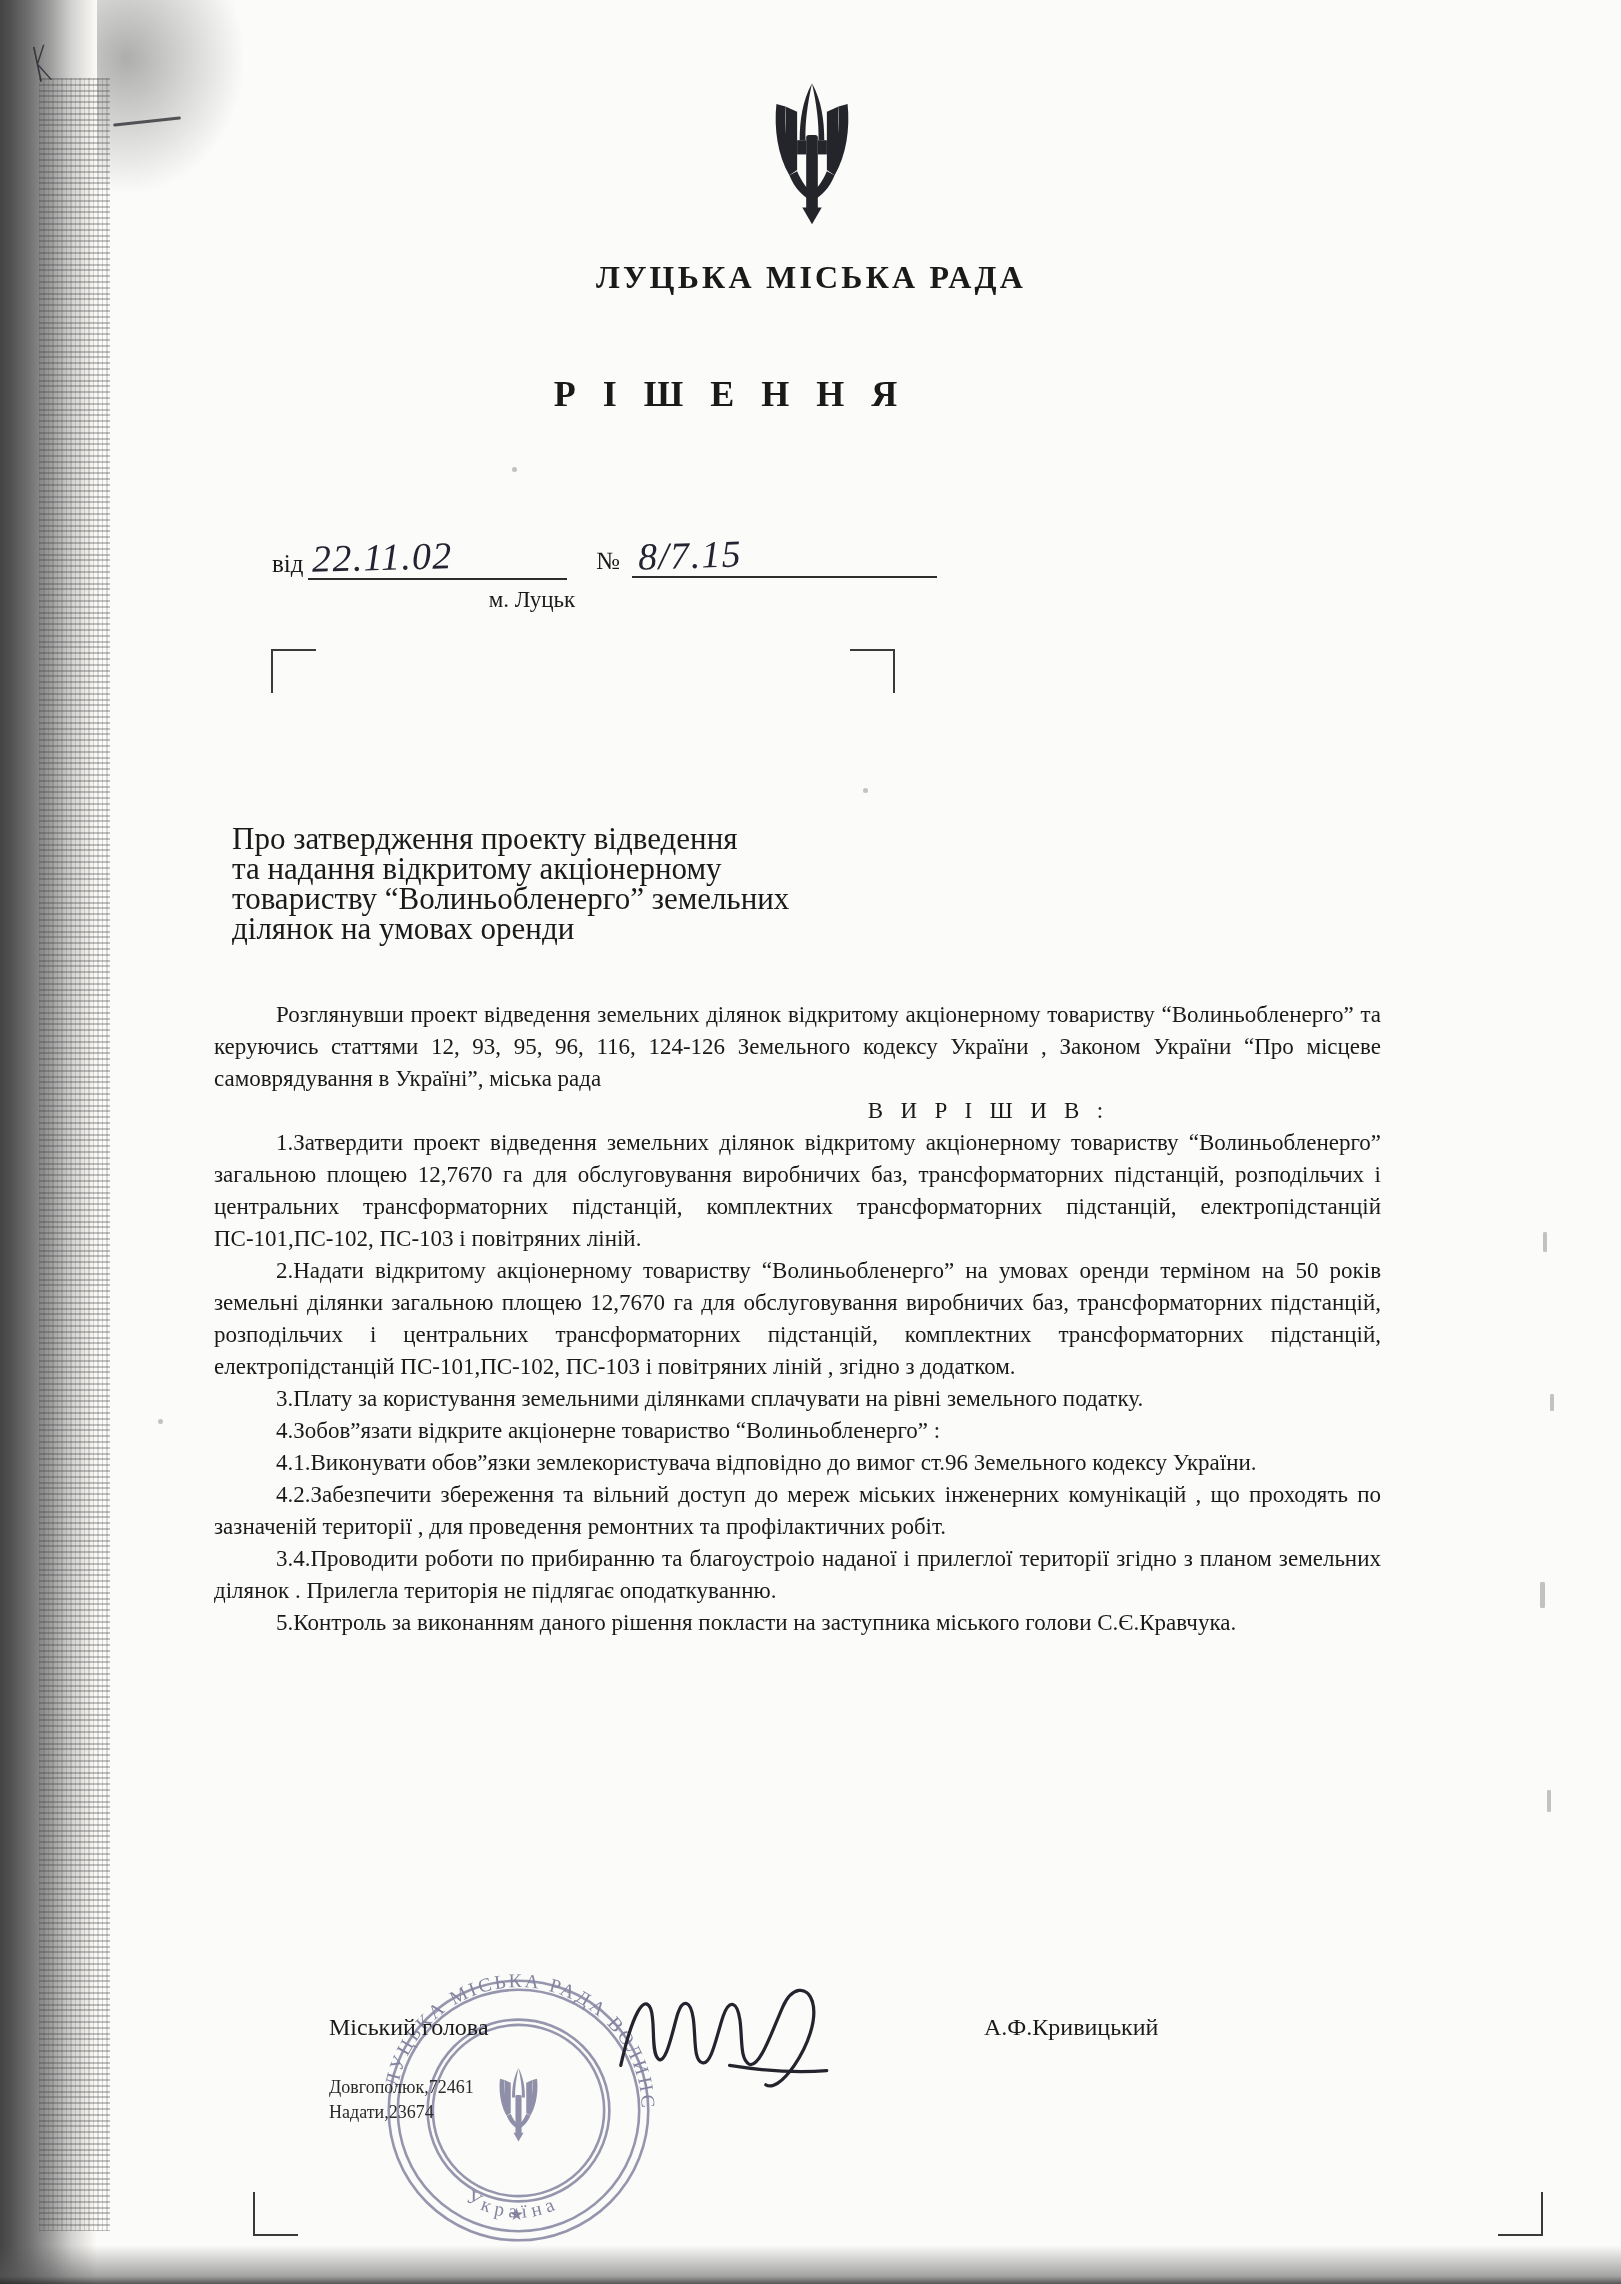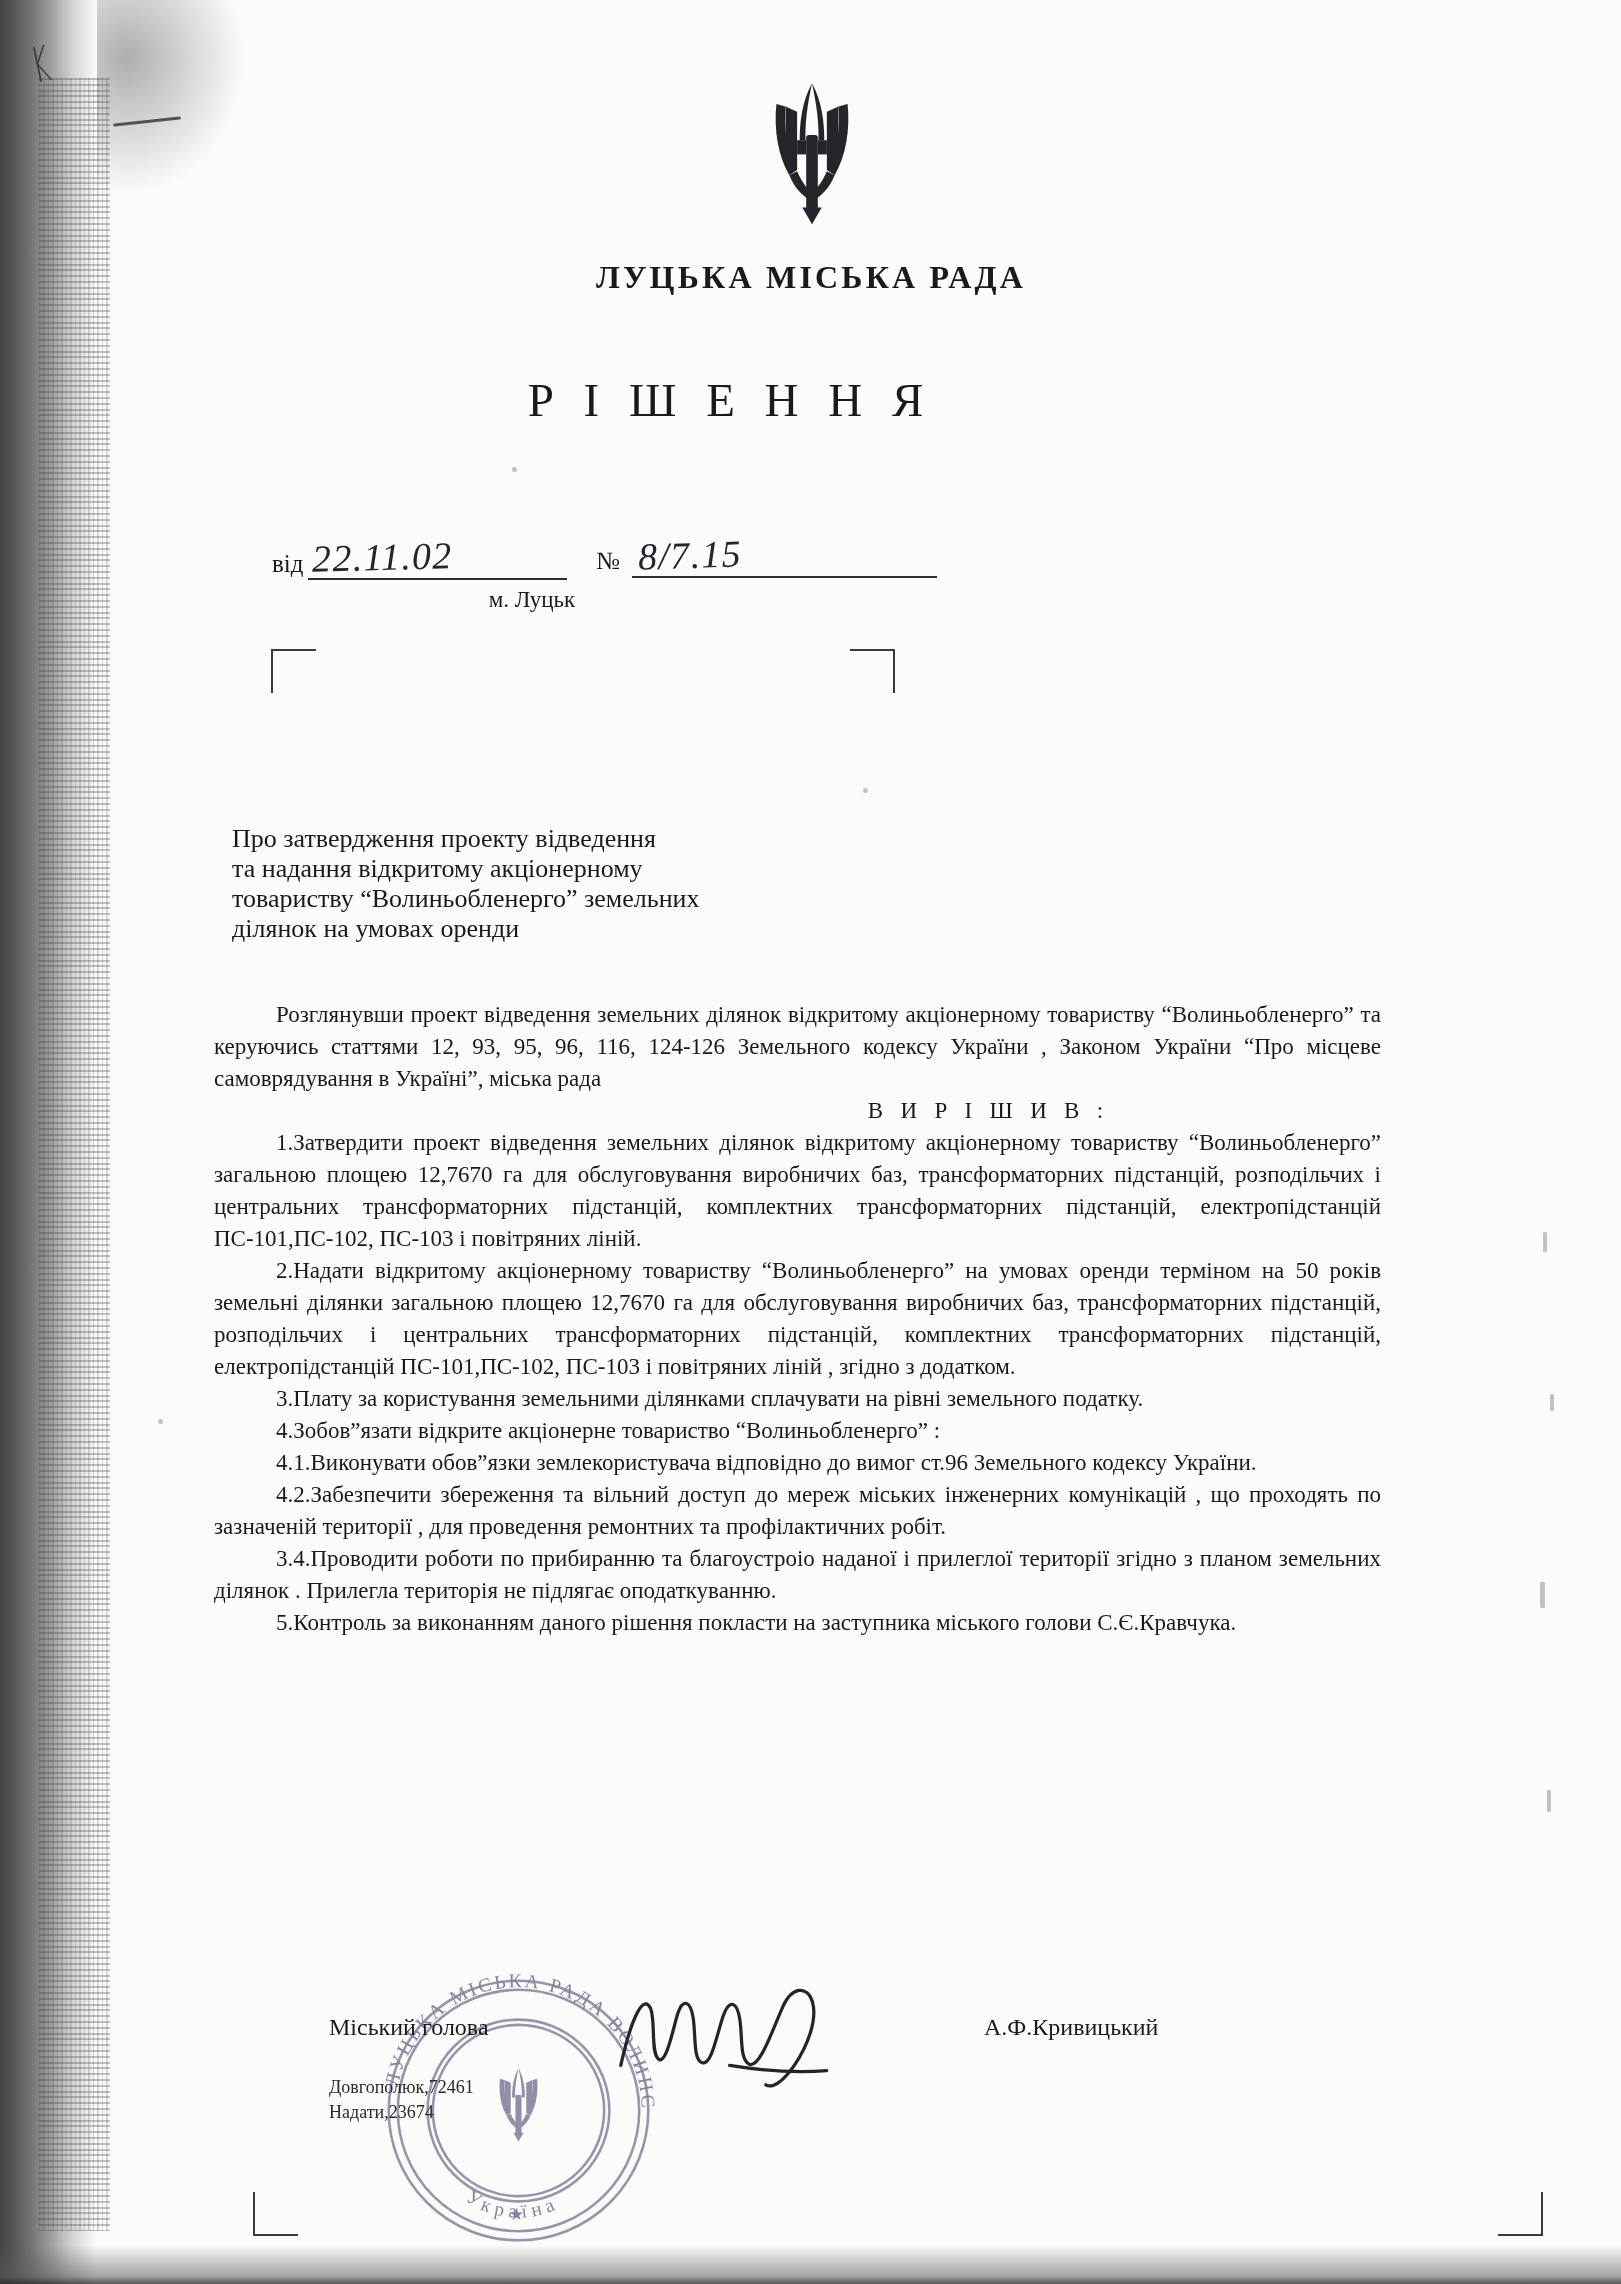--- a/index.html
+++ b/index.html
@@ -89,23 +89,23 @@
     text-align: center;
     font-size: 32px;
     letter-spacing: 3.2px;
     font-weight: 700;
   }
   .decision-title {
     position: absolute;
     left: 0; top: 373px;
     width: 1460px;
     text-align: center;
-    font-size: 47px;
+    font-size: 36px;
     letter-spacing: 9px;
-    font-weight: 400;
+    font-weight: 700;
   }
 
   
   .dateline {
     position: absolute;
     left: 272px; top: 538px;
     width: 908px;
     height: 45px;
   }
   .dateline .lbl {
@@ -159,21 +159,21 @@
   .brk { position: absolute; }
   .brk i { position: absolute; background: #3a3a3a; }
   .brk .h { height: 1.9px; }
   .brk .v { width: 1.9px; }
 
   
   .subject {
     position: absolute;
     left: 232px; top: 824px;
     width: 616px;
-    font-size: 26px;
+    font-size: 31px;
     line-height: 30px;
   }
 
   
   .body {
     position: absolute;
     left: 214px; top: 999px;
     width: 1167px;
     font-size: 23px;
     line-height: 32px;

